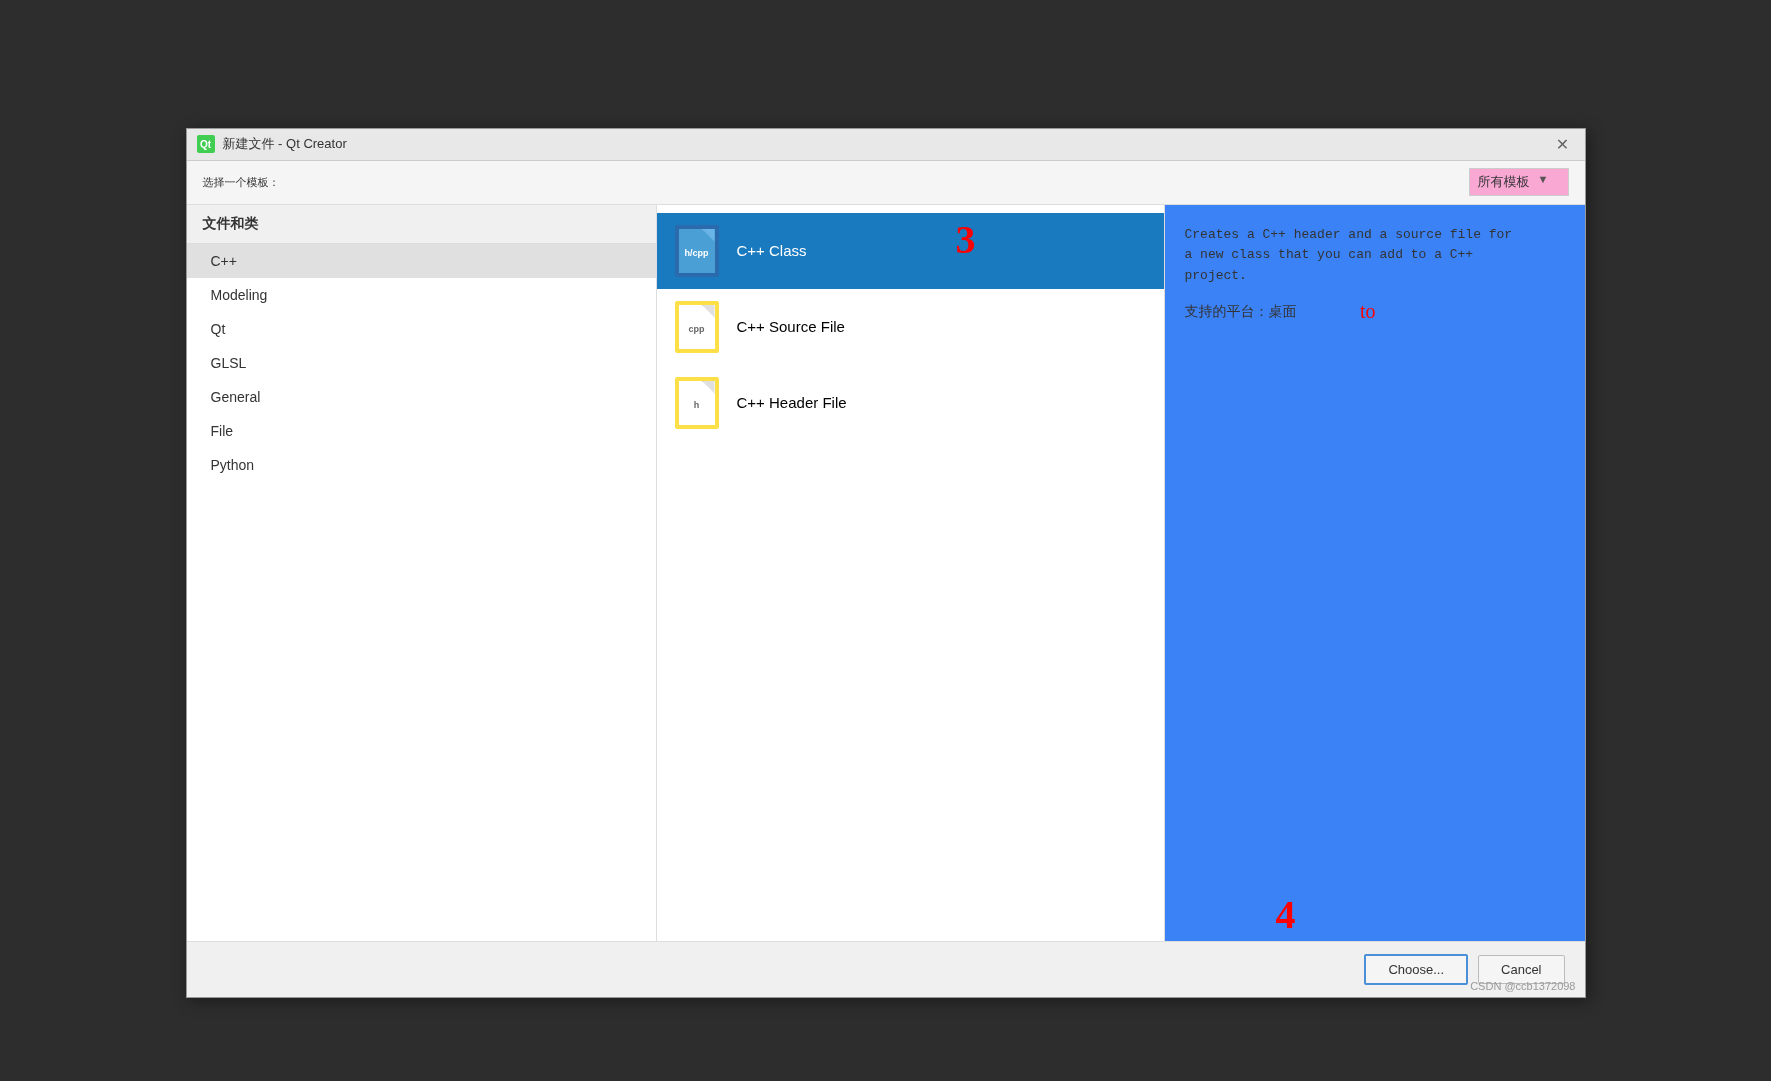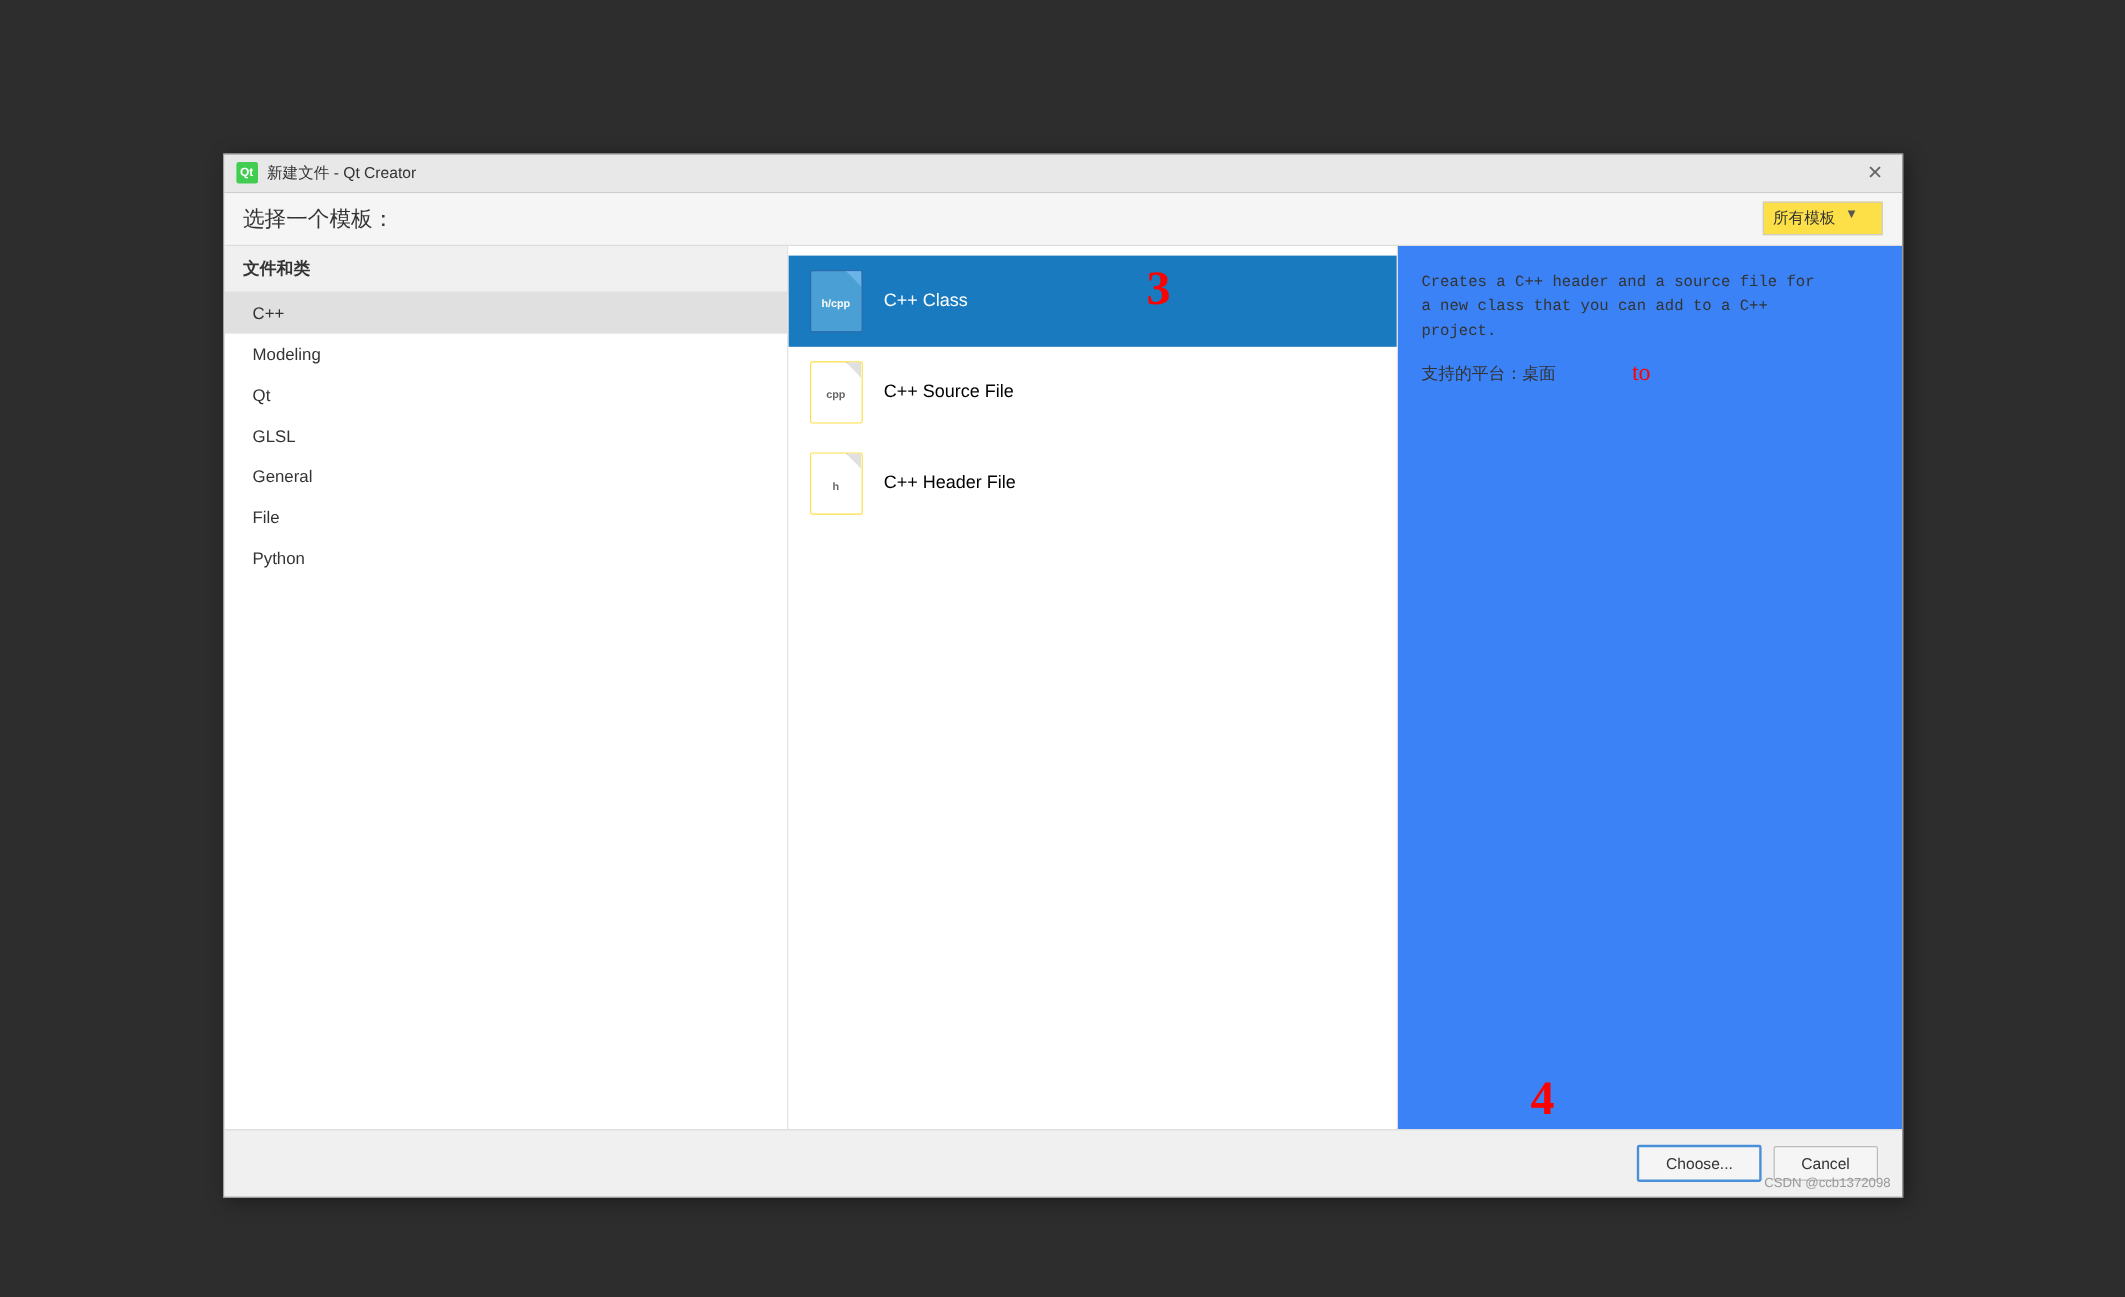--- a/index.html
+++ b/index.html
@@ -69,28 +69,28 @@
       height: 44px;
       background: #f5f5f5;
       border-bottom: 1px solid #ddd;
       display: flex;
       align-items: center;
       padding: 0 16px;
       justify-content: space-between;
       flex-shrink: 0;
     }
     .header-label {
-      font-size: 18px;
+      font-size: 11px;
       color: #333;
     }
     .filter-dropdown {
       display: flex;
       align-items: flex-start;
       border: 1px solid #ccc;
-      background: #fde047;
+      background: #f9a8d4;
       padding: 4px 8px;
       cursor: pointer;
       font-size: 13px;
       color: #333;
       min-width: 100px;
     }
     .filter-dropdown-arrow {
       margin-left: 8px;
       font-size: 11px;
       color: #555;
@@ -157,21 +157,21 @@
       flex-shrink: 0;
       position: relative;
       display: flex;
       align-items: center;
       justify-content: center;
     }
     .file-icon {
       width: 44px;
       height: 52px;
       background: white;
-      border: 1px solid #fde047;
+      border: 4px solid #fde047;
       border-radius: 2px;
       position: relative;
       display: flex;
       align-items: center;
       justify-content: center;
       flex-direction: column;
     }
     .file-icon::before {
       content: '';
       position: absolute;

